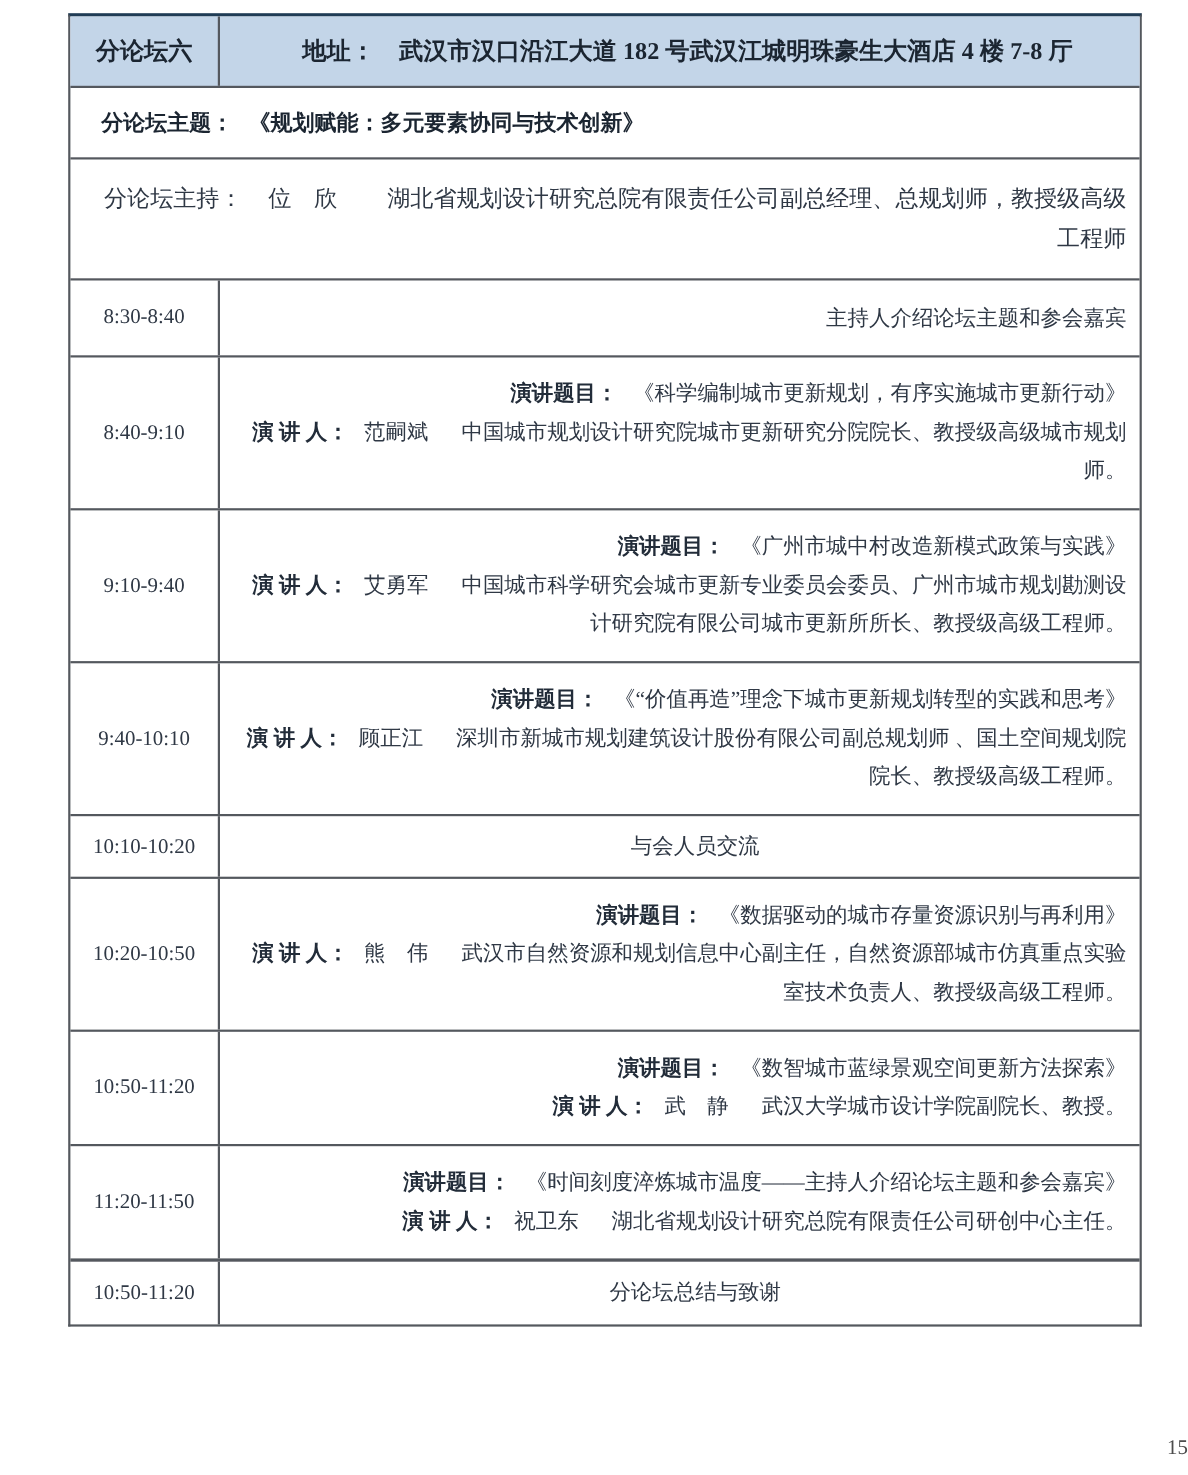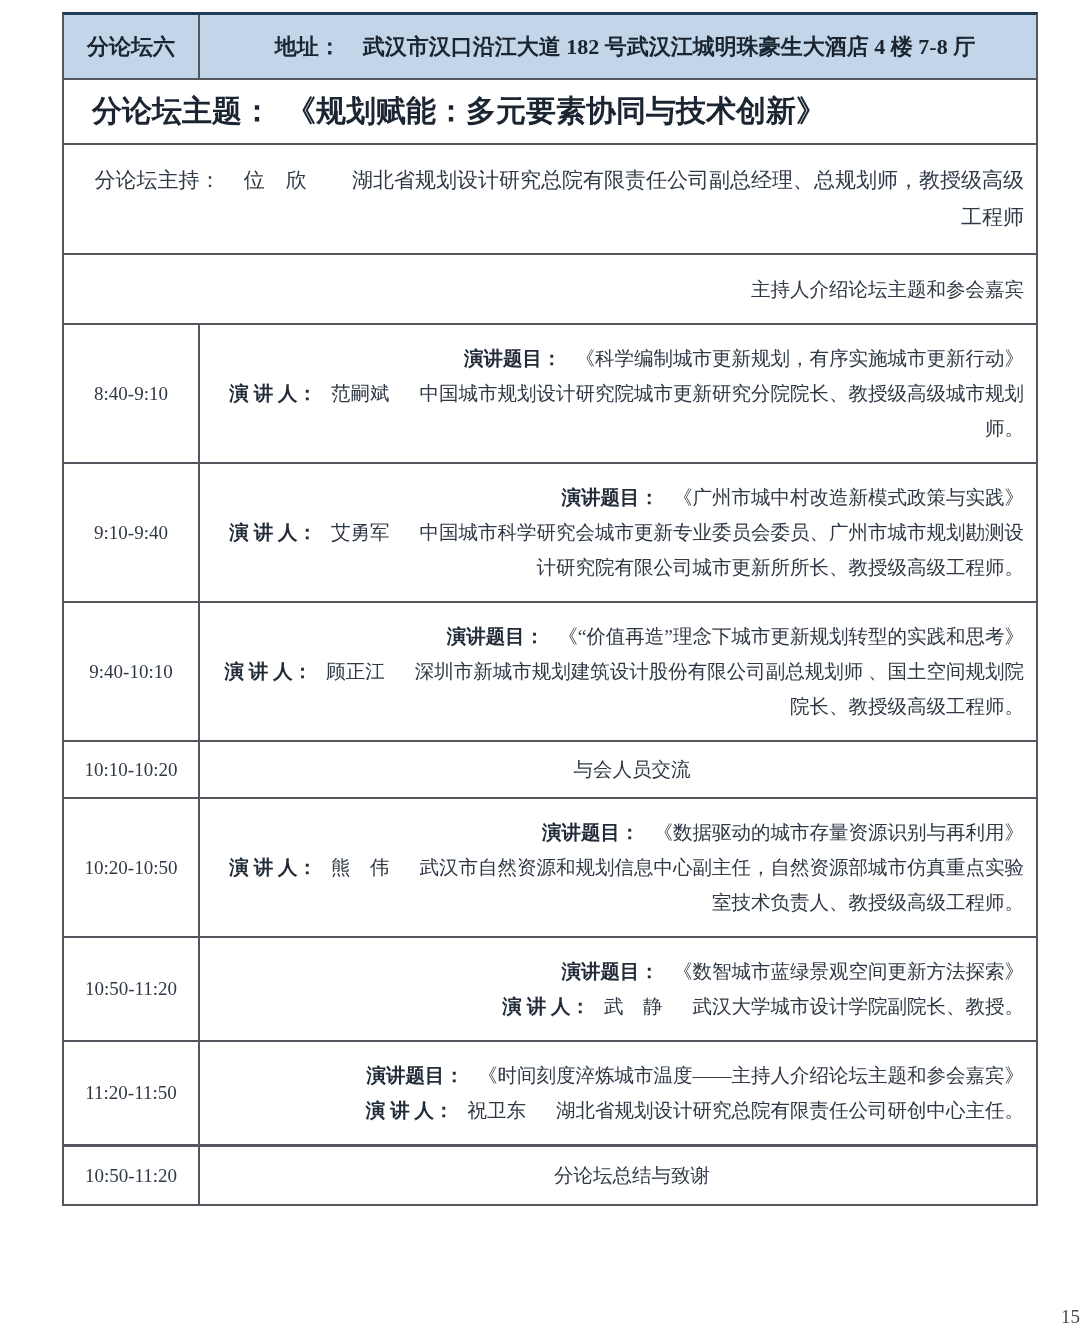--- a/index.html
+++ b/index.html
@@ -49,21 +49,21 @@
   .row-header .content-cell { flex-direction: row; align-items: center; padding: 8px 10px 8px 24px; }
   .row-header .addr-label,
   .row-header .addr { font-size: 22px; font-weight: bold; color: var(--heading); }
   .row-header .addr-label { margin-right: 22px; }
 
   
   .row-theme { min-height: 65px; }
   .row-theme .cell-full {
     flex: 1; display: flex; align-items: center;
     padding: 10px 12px 10px 28px;
-    font-size: 30px; font-weight: bold; color: var(--heading);
+    font-size: 20px; font-weight: bold; color: var(--heading);
   }
   .row-theme .theme-label { margin-right: 14px; }
 
   
   .row-host { min-height: 110px; }
   .row-host .cell-full {
     flex: 1; display: flex; flex-direction: column; justify-content: center;
     padding: 14px 12px 14px 28px;
     font-size: 21px; line-height: 37px;
   }
@@ -116,20 +116,23 @@
         <div>
           <span class="host-label">分论坛主持：</span>
           <span class="host-name">位　欣</span>
           <span class="host-desc">湖北省规划设计研究总院有限责任公司副总经理、总规划师，教授级高级工程师</span>
         </div>
       </div>
     </div>
 
     <div id="schedule">
         <div class="row row-plain-left">
+    <div class="time-cell">
+      <span>8:30-8:40</span>
+    </div>
     <div class="content-cell">
       <span>主持人介绍论坛主题和参会嘉宾</span>
     </div>
   </div>
         <div class="row row-talk">
     <div class="time-cell">
       <span>8:40-9:10</span>
     </div>
     <div class="content-cell">
       <div class="line">

